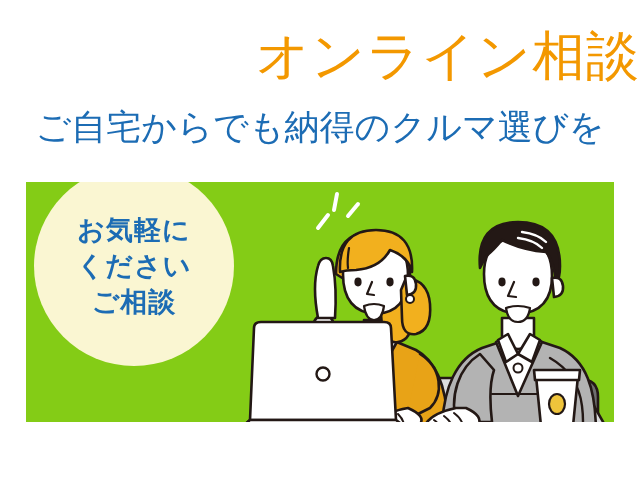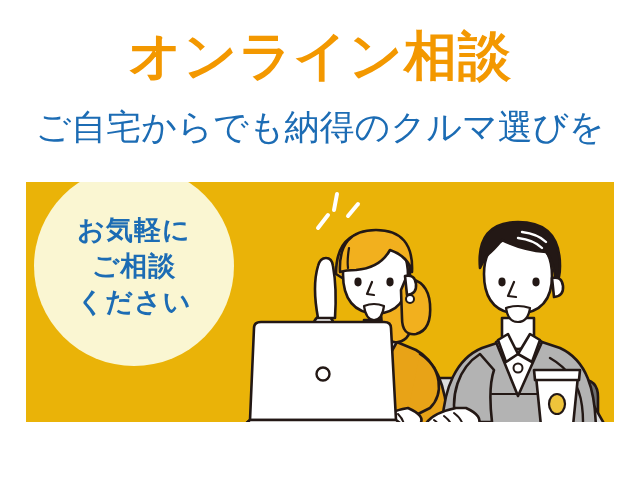--- a/index.html
+++ b/index.html
@@ -27,47 +27,48 @@
   .heading-block {
     position: absolute;
     left: 0;
     top: 26px;
     width: 640px;
     text-align: center;
   }
   .title-main {
     display: block;
     font-family: "DejaVu Sans", sans-serif;
-    font-weight: 700;
+    font-weight: 400;
     font-size: 53px;
     line-height: 60px;
     letter-spacing: 1px;
     color: #F39800;
     white-space: nowrap;
+    text-align: right;
   }
   .title-sub {
     display: block;
     margin-top: 20px;
     font-family: "DejaVu Sans", sans-serif;
     font-weight: 400;
     font-size: 35px;
     line-height: 42px;
     letter-spacing: 0px;
     color: #1C6CB4;
     white-space: nowrap;
   }
 
   
   .panel {
     position: absolute;
     left: 26px;
     top: 182px;
     width: 588px;
     height: 240px;
-    background: #eab308;
+    background: #84cc16;
     overflow: hidden;
   }
 
   
   .badge {
     position: absolute;
     left: 8px;
     top: -16px;
     width: 200px;
     height: 200px;
@@ -105,22 +106,22 @@
 
   <div class="heading-block">
     <span class="title-main">オンライン相談</span>
     <span class="title-sub">ご自宅からでも納得のクルマ選びを</span>
   </div>
 
   <div class="panel">
 
     <div class="badge">
       <span class="badge-line">お気軽に</span>
+      <span class="badge-line">ください</span>
       <span class="badge-line">ご相談</span>
-      <span class="badge-line">ください</span>
     </div>
 
     <div class="illu">
       <svg width="408" height="268" viewBox="0 0 408 268" xmlns="http://www.w3.org/2000/svg">
         <g fill="none" stroke="#231815" stroke-width="2.6" stroke-linecap="round" stroke-linejoin="round">
 
           <g>
             <path d="M236 215 q0 -18 18 -18 h120 q18 0 18 18 v40 h-156 z" fill="#6E6E6E" stroke="#231815"></path>
           </g>
 

